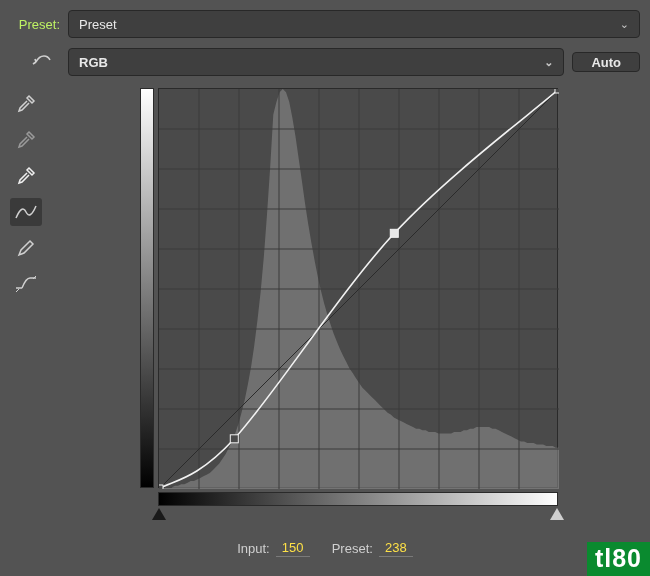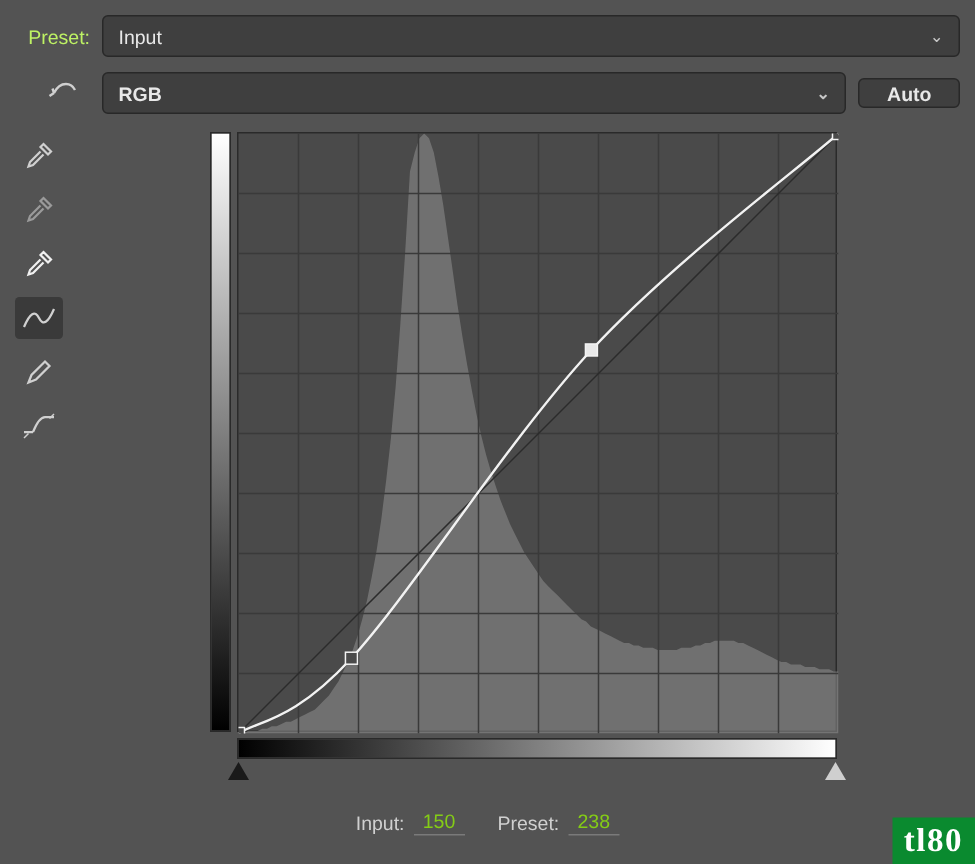--- a/index.html
+++ b/index.html
@@ -116,45 +116,45 @@
   gap: 22px;
   color: #d0d0d0;
 }
 .io-row .field {
   display: flex; align-items: center; gap: 6px;
 }
 .io-row .val {
   border-bottom: 1px solid #7a7a7a;
   min-width: 34px;
   text-align: center;
-  color: #84cc16;
+  color: #fde047;
   padding: 0 2px 1px;
 }
 
 
 .watermark {
   position: absolute;
   right: 0; bottom: 0;
   background: #0a8a2f;
   color: #fff;
   font-weight: 900;
-  font-family: Liberation Serif, serif;
-  font-size: 22px;
+  font-family: Liberation Sans, sans-serif;
+  font-size: 25px;
   letter-spacing: 1px;
   padding: 2px 8px 3px;
 }
 </style>
 </head>
 <body>
 
 <div class="panel">
   <div class="row">
     <span class="label">Preset:</span>
     <div class="select">
-      <span>Input</span>
+      <span>Preset</span>
       <span class="chev">⌄</span>
     </div>
   </div>
   <div class="row">
     <span class="finger-icon">
       <svg width="24" height="20" viewBox="0 0 24 20">
           <path d="M4 10 q3 -6 8 -6 q4 0 6 4 M4 10 l-3 2 M4 10 l-1 -3" stroke="#d0d0d0" fill="none" stroke-width="1.6"></path>
         </svg>
     </span>
     <div class="select">

